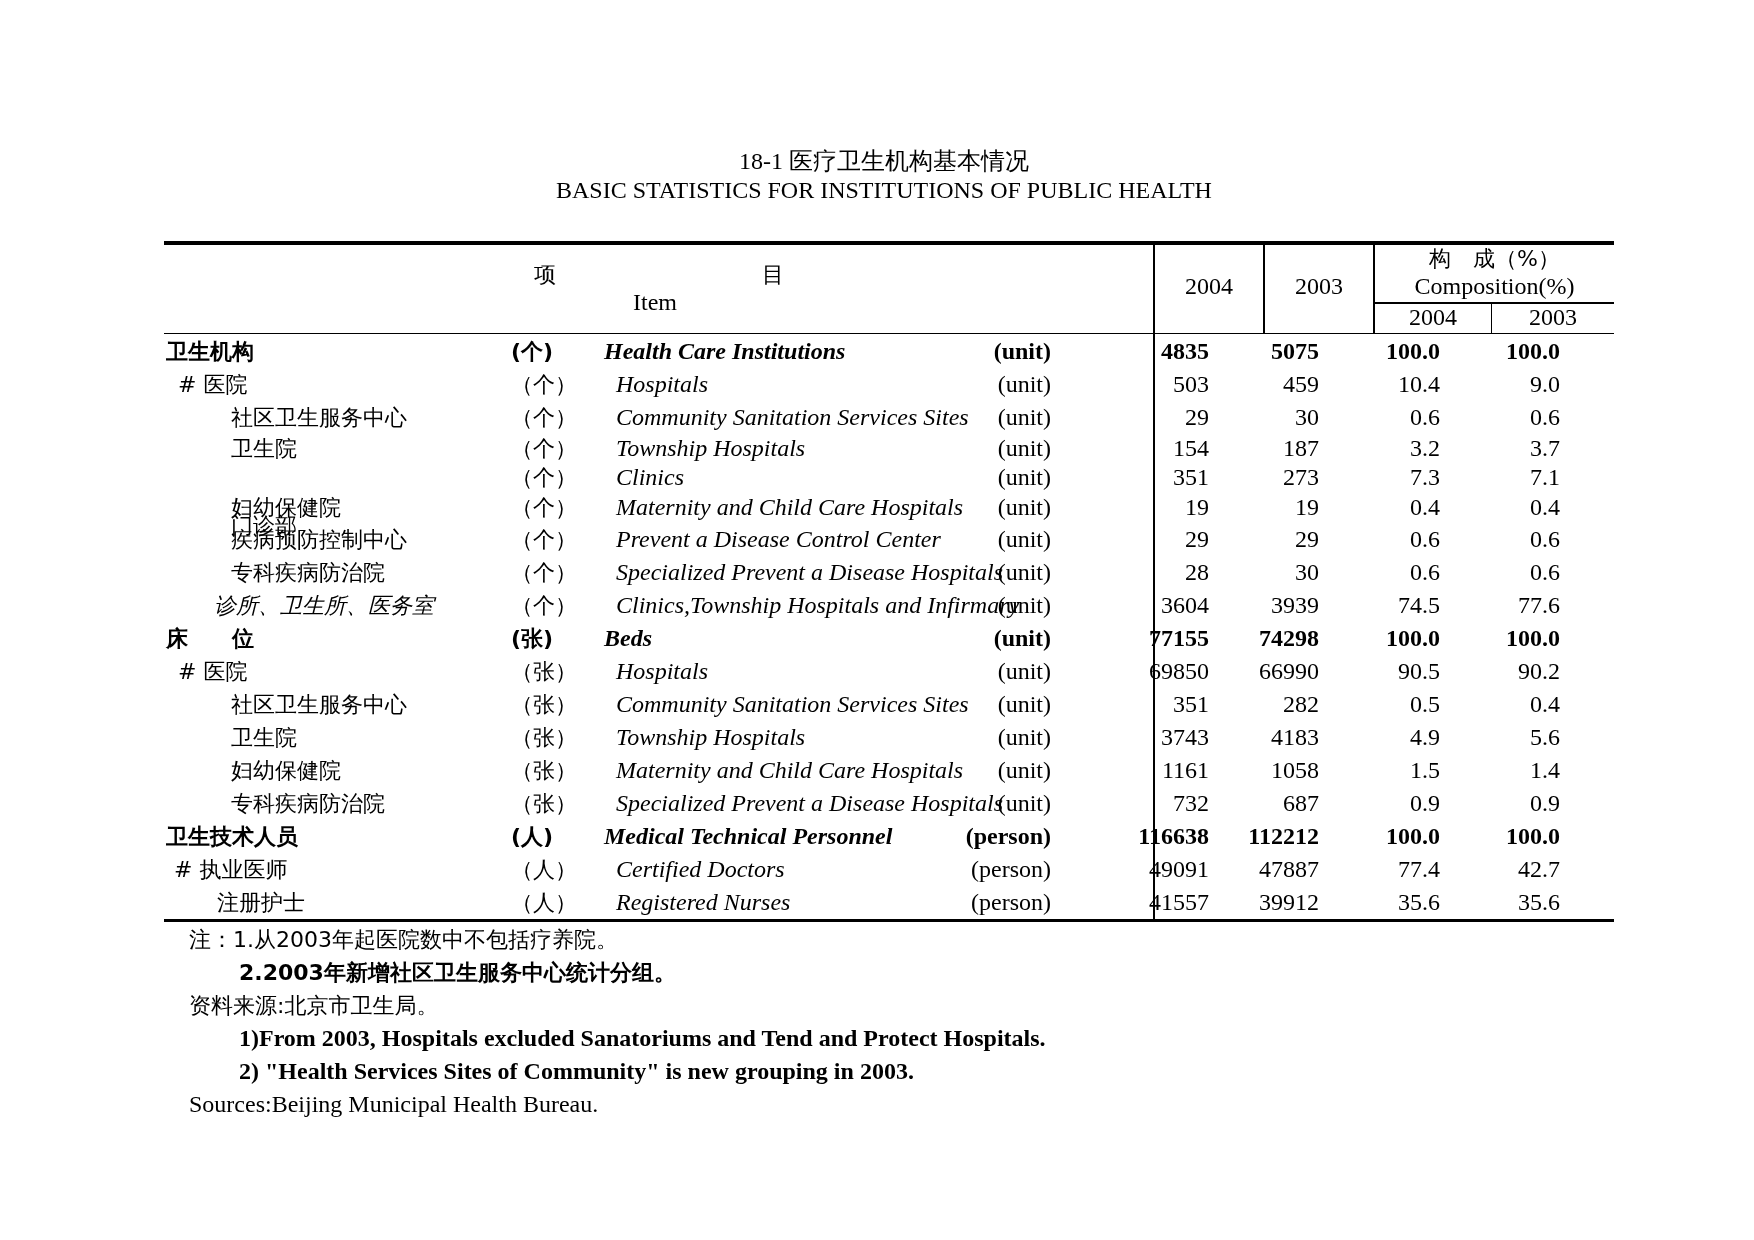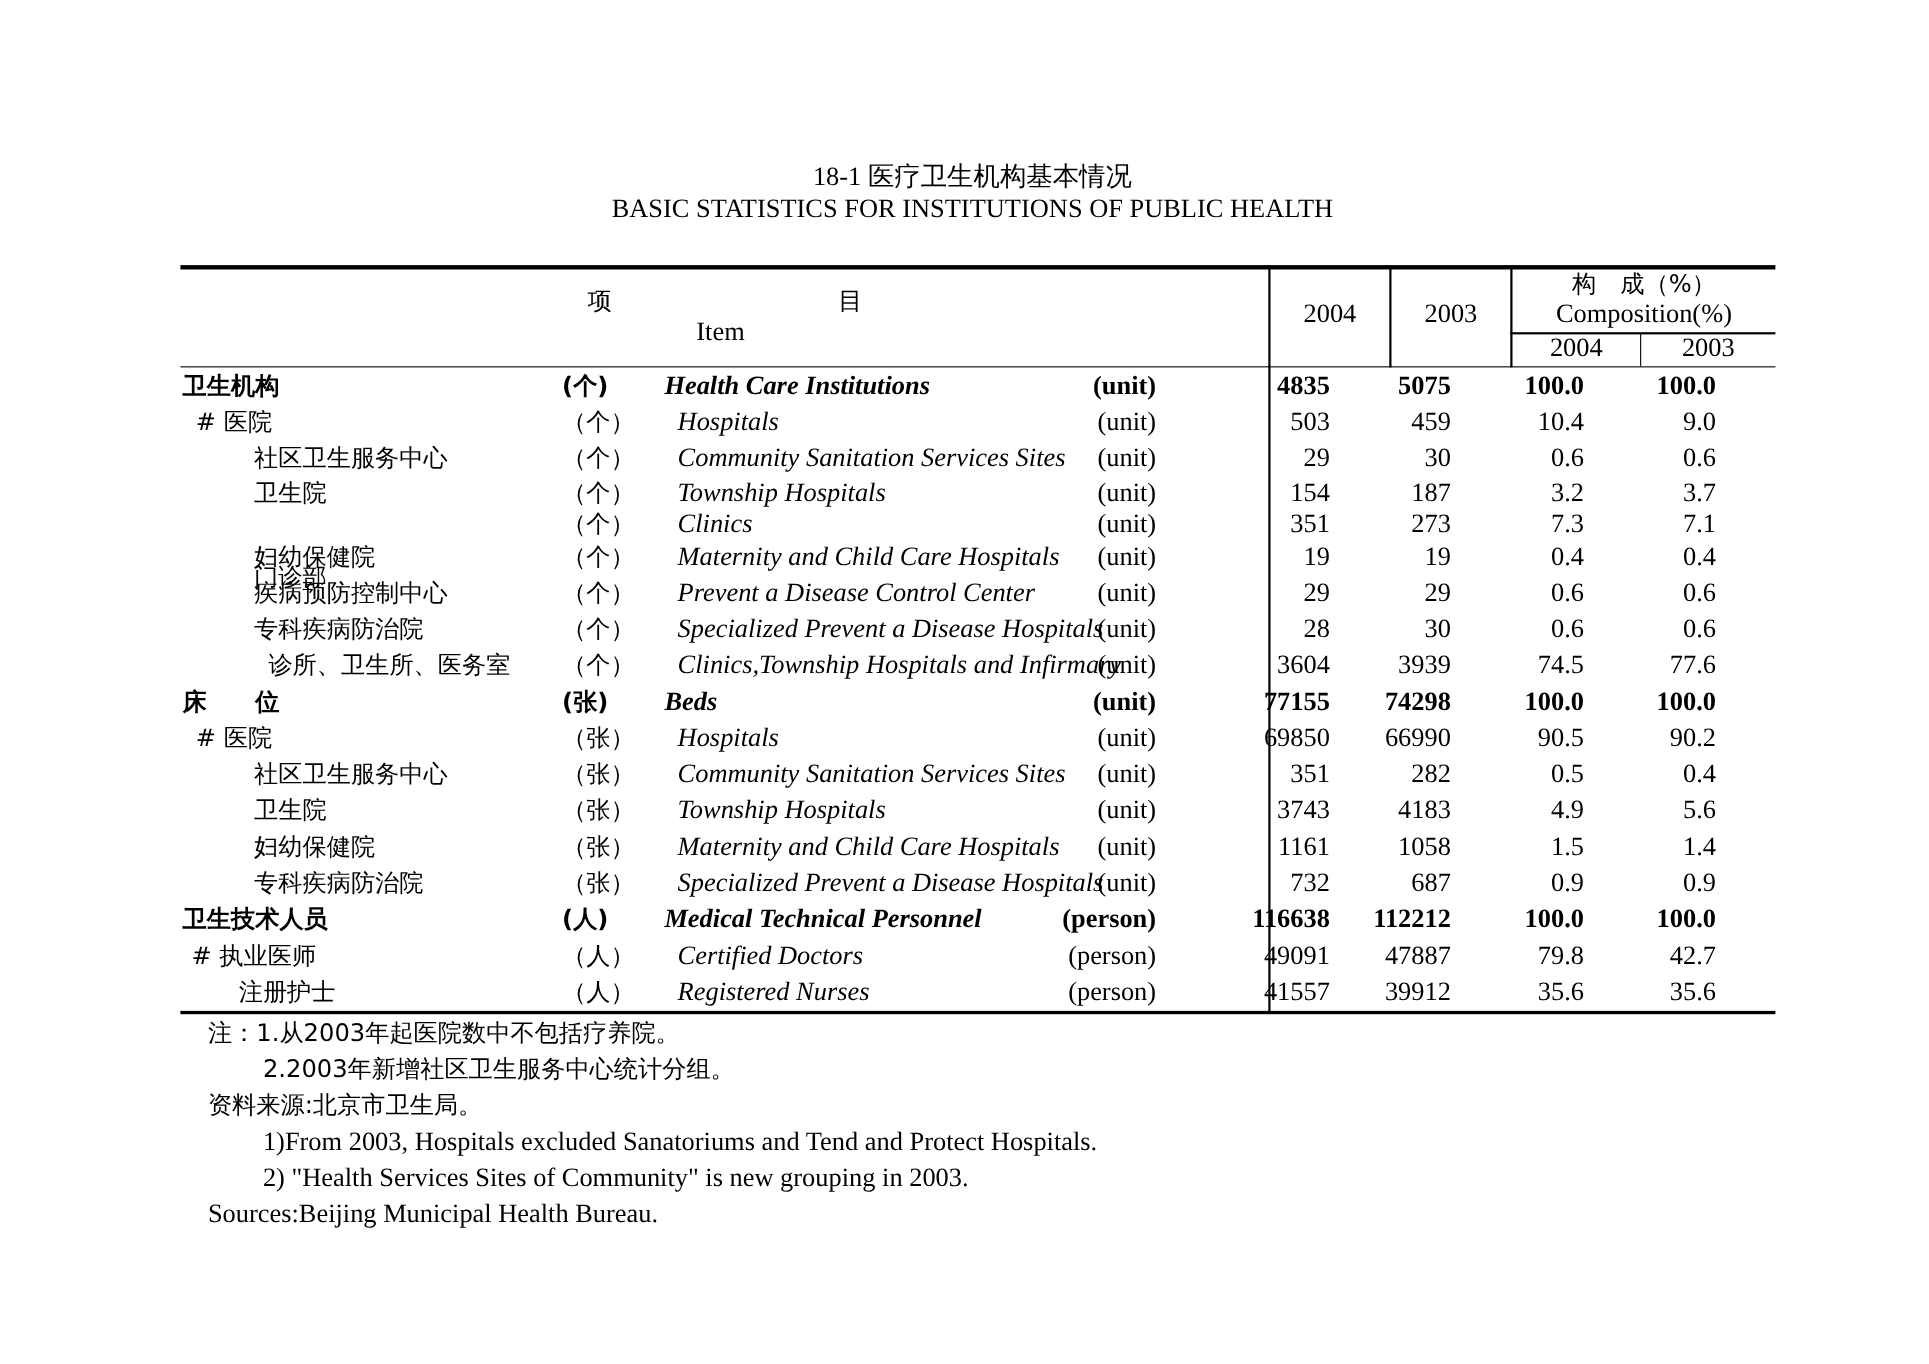--- a/index.html
+++ b/index.html
@@ -22,21 +22,21 @@
   .c-en { left: 440px; font-style: italic; }
   .c-en.sub { left: 452px; }
   .c-unit { right: 563px; text-align: right; }
   .c-v04 { right: 405px; text-align: right; }
   .c-v03 { right: 295px; text-align: right; }
   .c-p04 { right: 174px; text-align: right; }
   .c-p03 { right: 54px; text-align: right; }
   .notes { position: absolute; left: 167px; top: 923px; font-size: 24px; line-height: 33px; }
   .notes div { white-space: nowrap; margin-left: 22px; }
   .notes .zh { font-size: 22px; }
-  .ind { padding-left: 50px; }
+  .ind { padding-left: 50px; font-weight: bold; }
 </style>
 </head>
 <body>
 
 <div class="title-block">
   <div>18-1 医疗卫生机构基本情况</div>
   <div>BASIC STATISTICS FOR INSTITUTIONS OF PUBLIC HEALTH</div>
 </div>
 
 <div class="rule-top"></div>
@@ -136,21 +136,21 @@
     <span class="zh c-zh" style="left:67px;">专科疾病防治院</span>
     <span class="zh c-unitzh">（个）</span>
     <span class="c-en sub">Specialized Prevent a Disease Hospitals</span>
     <span class="c-unit">(unit)</span>
     <span class="c-v04">28</span>
     <span class="c-v03">30</span>
     <span class="c-p04">0.6</span>
     <span class="c-p03">0.6</span>
   </div>
   <div class="row" style="top:589px;">
-    <span class="zh c-zh" style="left:80px;">诊所、卫生所、医务室</span>
+    <span class="zh c-zh" style="left:50px;font-style:italic;">诊所、卫生所、医务室</span>
     <span class="zh c-unitzh">（个）</span>
     <span class="c-en sub">Clinics,Township Hospitals and Infirmary</span>
     <span class="c-unit">(unit)</span>
     <span class="c-v04">3604</span>
     <span class="c-v03">3939</span>
     <span class="c-p04">74.5</span>
     <span class="c-p03">77.6</span>
   </div>
   <div class="row bold" style="top:622px;">
     <span class="zh c-zh">床　　位</span>
@@ -222,21 +222,21 @@
     <span class="c-p04">100.0</span>
     <span class="c-p03">100.0</span>
   </div>
   <div class="row" style="top:853px;">
     <span class="zh c-zh" style="left:10px;"># 执业医师</span>
     <span class="zh c-unitzh">（人）</span>
     <span class="c-en sub">Certified  Doctors</span>
     <span class="c-unit">(person)</span>
     <span class="c-v04">49091</span>
     <span class="c-v03">47887</span>
-    <span class="c-p04">79.8</span>
+    <span class="c-p04">77.4</span>
     <span class="c-p03">42.7</span>
   </div>
   <div class="row" style="top:886px;">
     <span class="zh c-zh" style="left:53px;">注册护士</span>
     <span class="zh c-unitzh">（人）</span>
     <span class="c-en sub">Registered Nurses</span>
     <span class="c-unit">(person)</span>
     <span class="c-v04">41557</span>
     <span class="c-v03">39912</span>
     <span class="c-p04">35.6</span>

